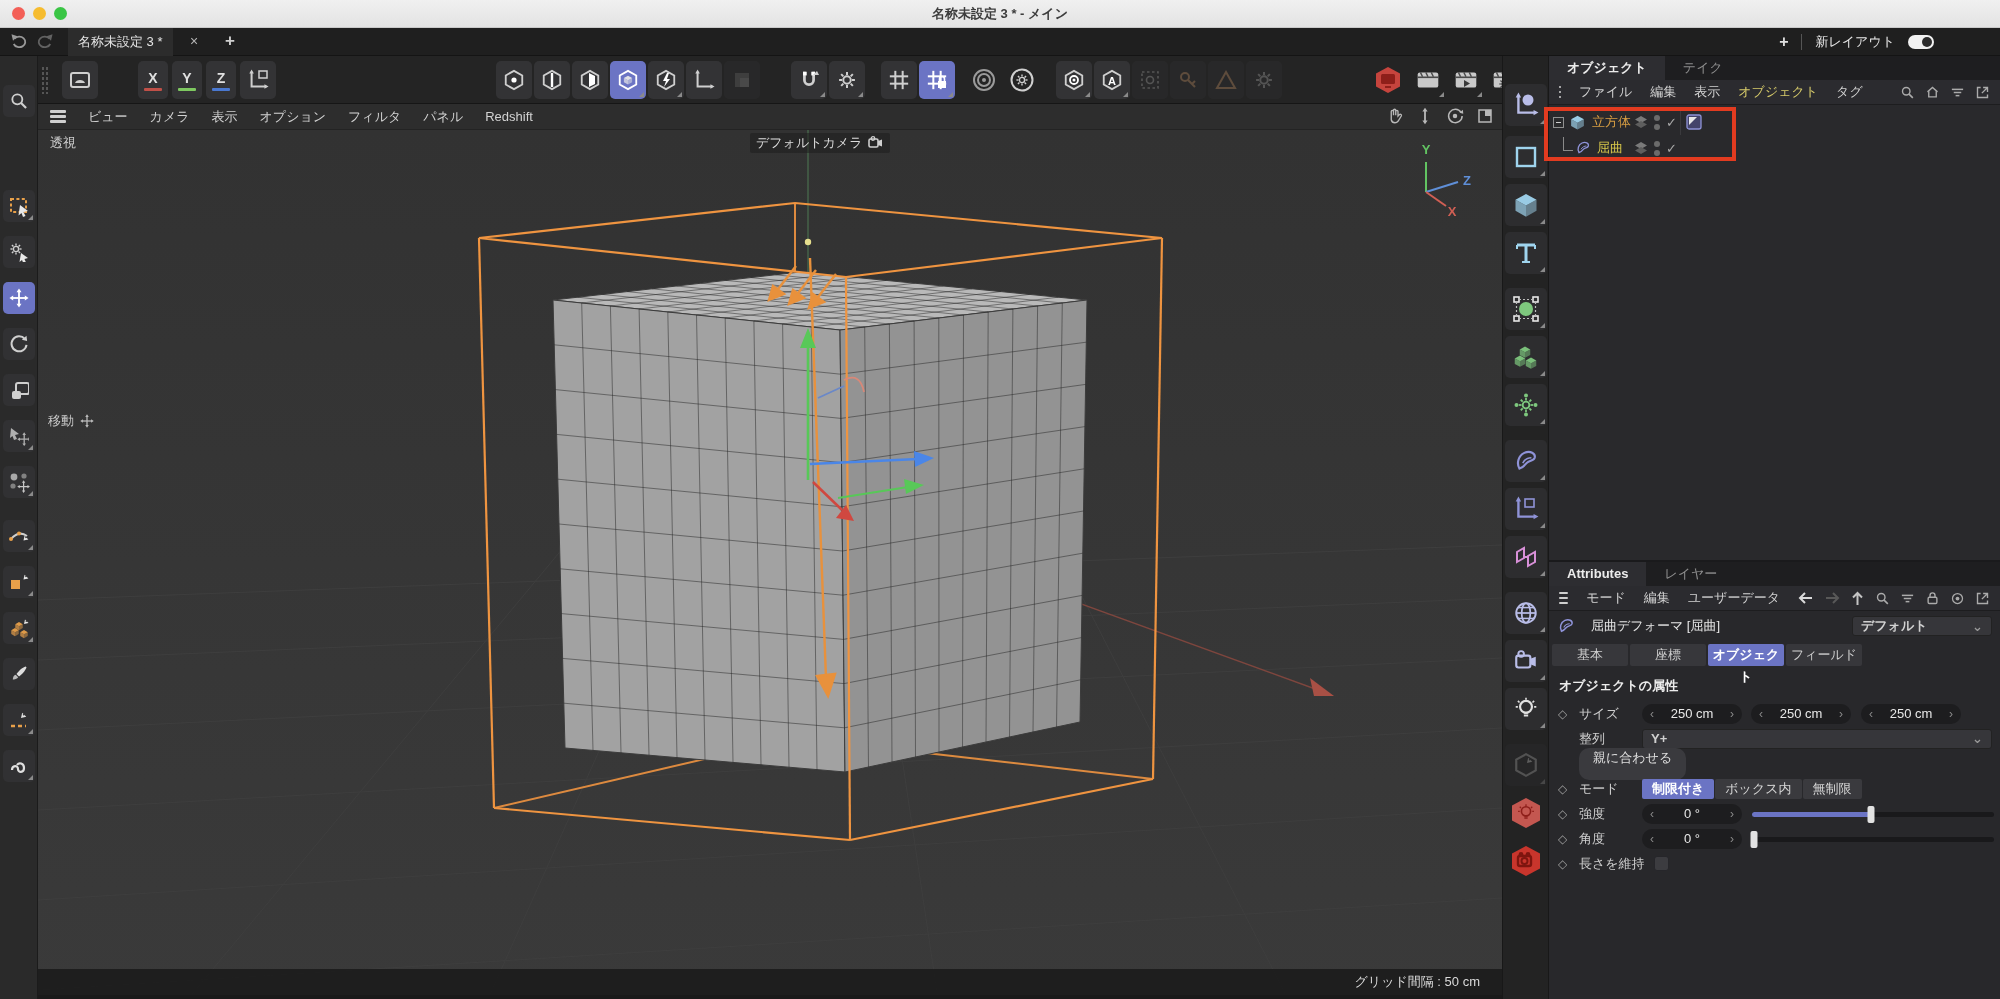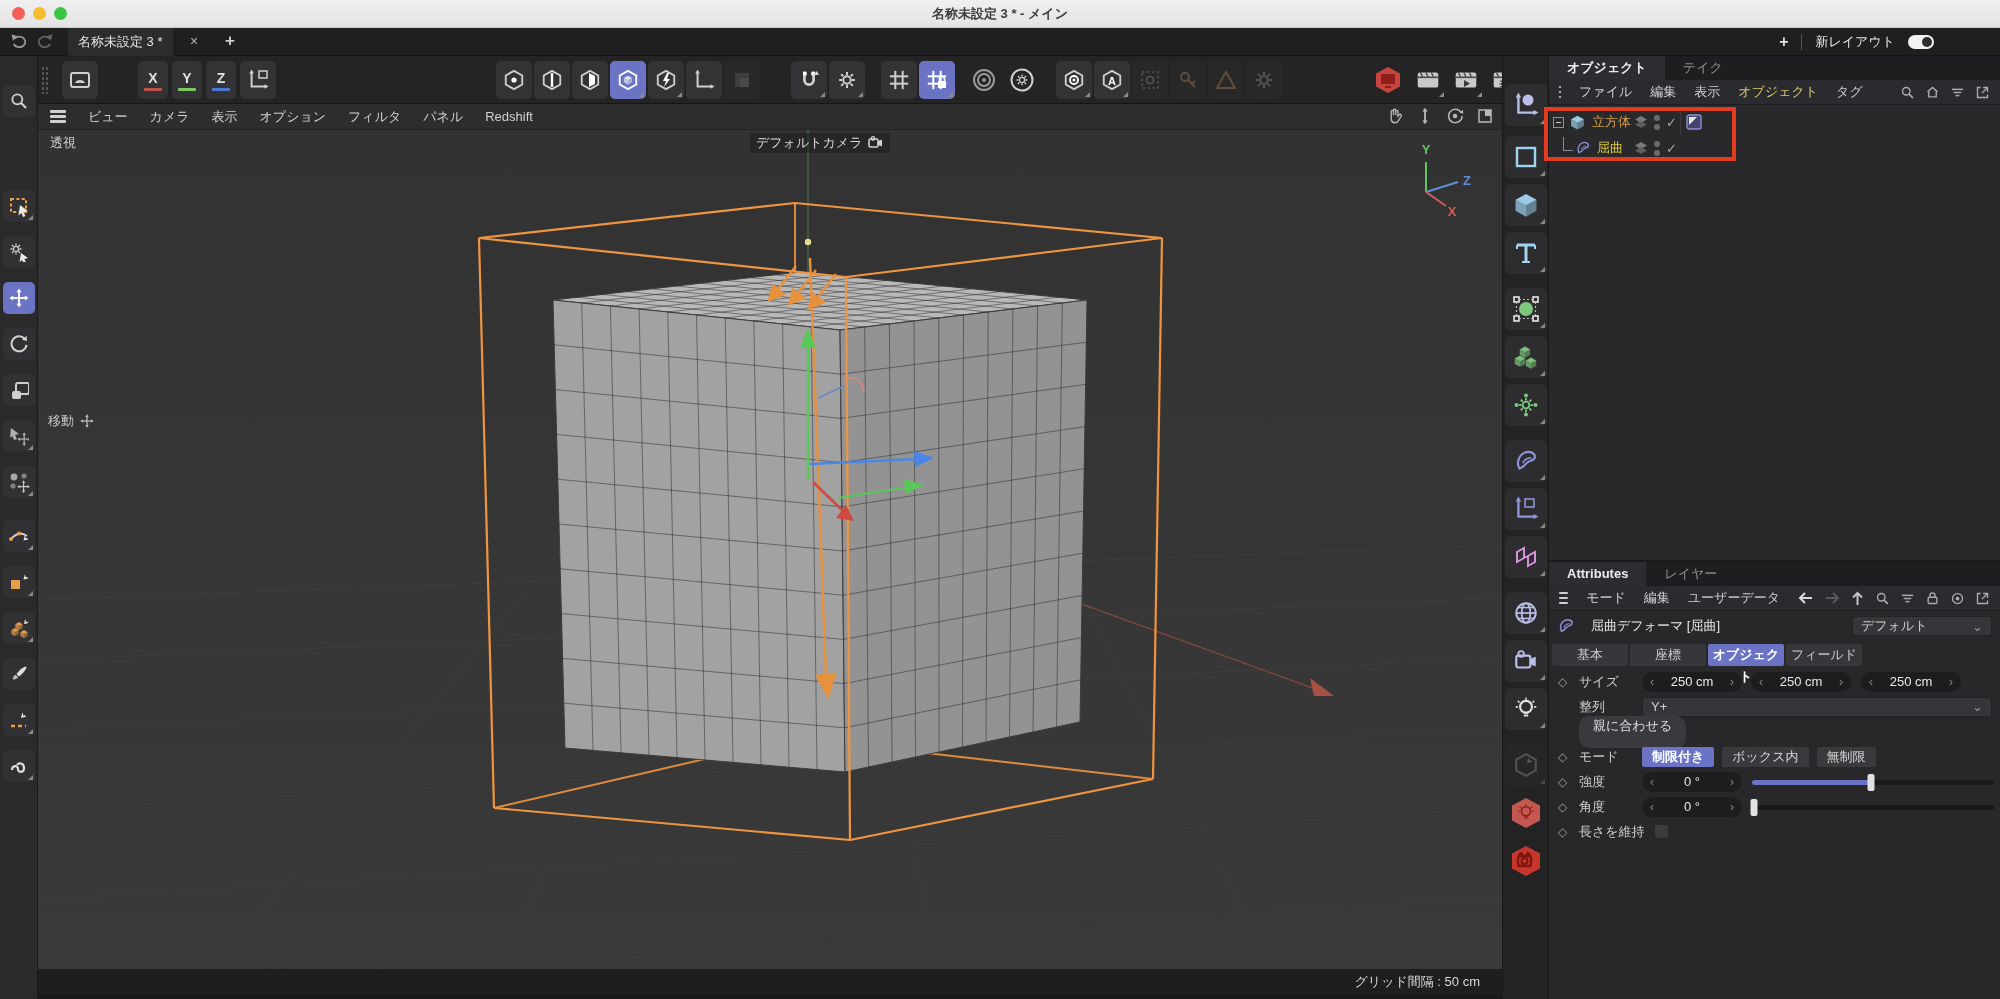--- a/index.html
+++ b/index.html
@@ -89,32 +89,32 @@
   .om-col { position:absolute; display:flex; align-items:center; }
   .tree-elbow { width:10px; height:14px; border-left:1px solid #8a8a8a; border-bottom:1px solid #8a8a8a; margin-top:-8px; }
 
   
   .annotation { position:absolute; left:1544px; top:107px; width:192px; height:54px; border:4px solid #e23b20; z-index:60; pointer-events:none; }
 
   
   .attr { position:absolute; top:504px; left:0; right:0; bottom:0; background:#28282b; border-top:2px solid #1a1a1c; }
   .attr-obj { height:30px; display:flex; align-items:center; gap:16px; padding:0 8px; }
   .attr-obj .title { color:#e6e6e6; }
-  .dropdown { background:#36363a; border:1px solid #222; border-radius:3px; height:20px; display:flex; align-items:center; padding:0 8px; color:#d0d0d0; }
+  .dropdown { background:#36363a; border:1px solid #222; border-radius:3px; height:20px; display:flex; align-items:center; padding:0 8px; color:#d0d0d0;font-weight:bold; }
   .dd-chev { margin-left:auto; color:#9a9a9a; }
   .attr-tabs { display:flex; gap:2px; padding:3px 3px; }
   .atab { width:76px; height:22px; line-height:22px; text-align:center; background:#37373b; color:#cfcfcf; border-radius:2px; }
   .atab.active { background:#6b74c4; color:#fff; font-weight:bold; }
   .attr-heading { padding:8px 10px 6px 10px; color:#ececec; font-weight:bold; }
   .arow { position:relative; height:25px; display:flex; align-items:center; }
   .adiamond { position:absolute; left:9px; color:#9a9a9a; font-size:12px; }
   .alabel { position:absolute; left:30px; color:#cfcfcf; white-space:nowrap; }
   .spinner { position:absolute; height:20px; background:#1d1d1f; border-radius:10px; display:flex; align-items:center; justify-content:space-between; padding:0 8px; color:#e8e8e8; }
   .spinner .chev { color:#8a8a8a; font-size:12px; }
-  .seg { position:absolute; display:flex; gap:8px; }
+  .seg { position:absolute; display:flex; gap:1px; }
   .segbtn { height:20px; line-height:20px; padding:0 10px; background:#3a3a3e; color:#d6d6d6; border-radius:2px; white-space:nowrap; }
   .segbtn.active { background:#6b74c4; color:#fff; font-weight:bold; }
   .pillbtn { position:absolute; height:32px; line-height:20px; padding:0 14px; background:#3a3a3e; border-radius:10px; color:#dedede; white-space:nowrap; }
   .slider { position:absolute; height:20px; }
   .slider .track { position:absolute; left:0; right:0; top:8px; height:5px; background:#19191b; border-radius:3px; }
   .slider .fill { position:absolute; left:0; top:8px; height:5px; background:#6b74c4; border-radius:3px 0 0 3px; }
   .slider .handle { position:absolute; top:2px; width:7px; height:17px; background:#e2e2e2; border-radius:2px; transform:translateX(-50%); }
   .checkbox { position:absolute; width:15px; height:15px; background:#3c3c40; border:1px solid #26262a; border-radius:3px; }
 </style>
 </head>
@@ -1014,20 +1014,21 @@
         </span>
       </div>
 
       <div class="attr-tabs">
         <div class="atab">基本</div>
         <div class="atab">座標</div>
         <div class="atab active">オブジェクト</div>
         <div class="atab">フィールド</div>
       </div>
 
+      <div class="attr-heading">オブジェクトの属性</div>
 
       <div class="arow">
         <span class="adiamond">◇</span>
         <span class="alabel">サイズ</span>
         <span class="spinner" style="left:93px;width:100px">
             <span class="chev">‹</span>
             <span>250 cm</span>
             <span class="chev">›</span>
           </span>
         <span class="spinner" style="left:202px;width:100px">

